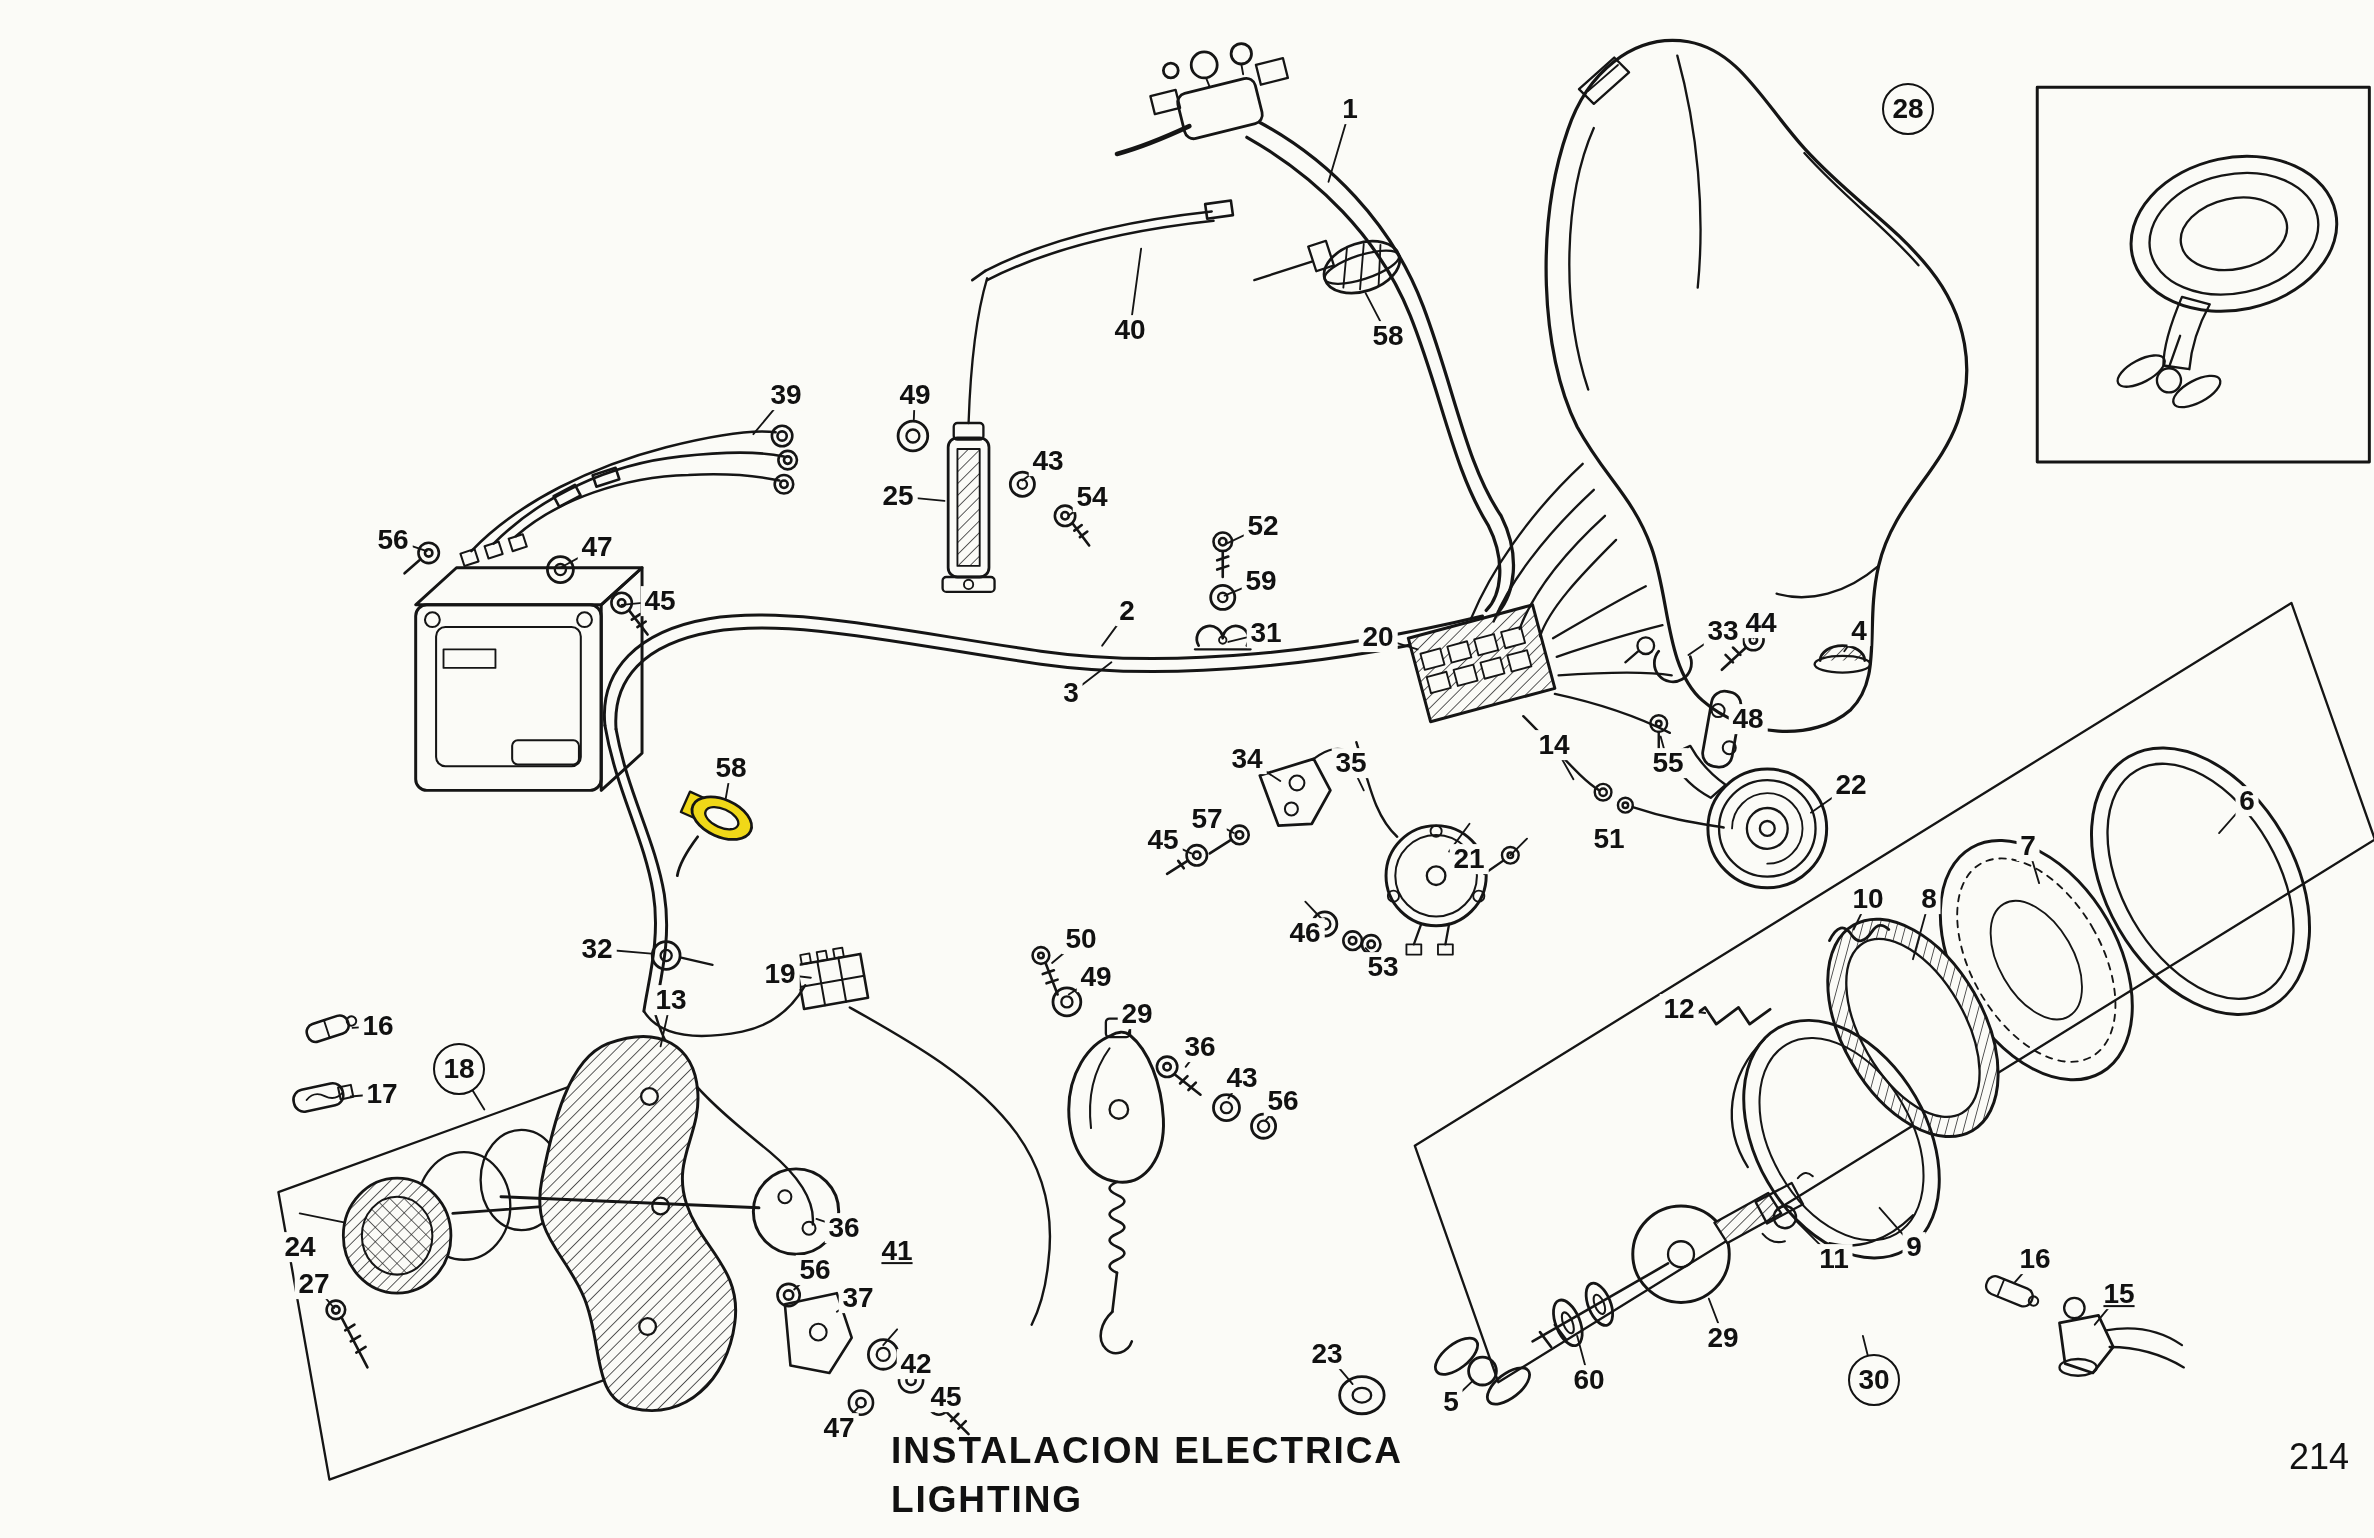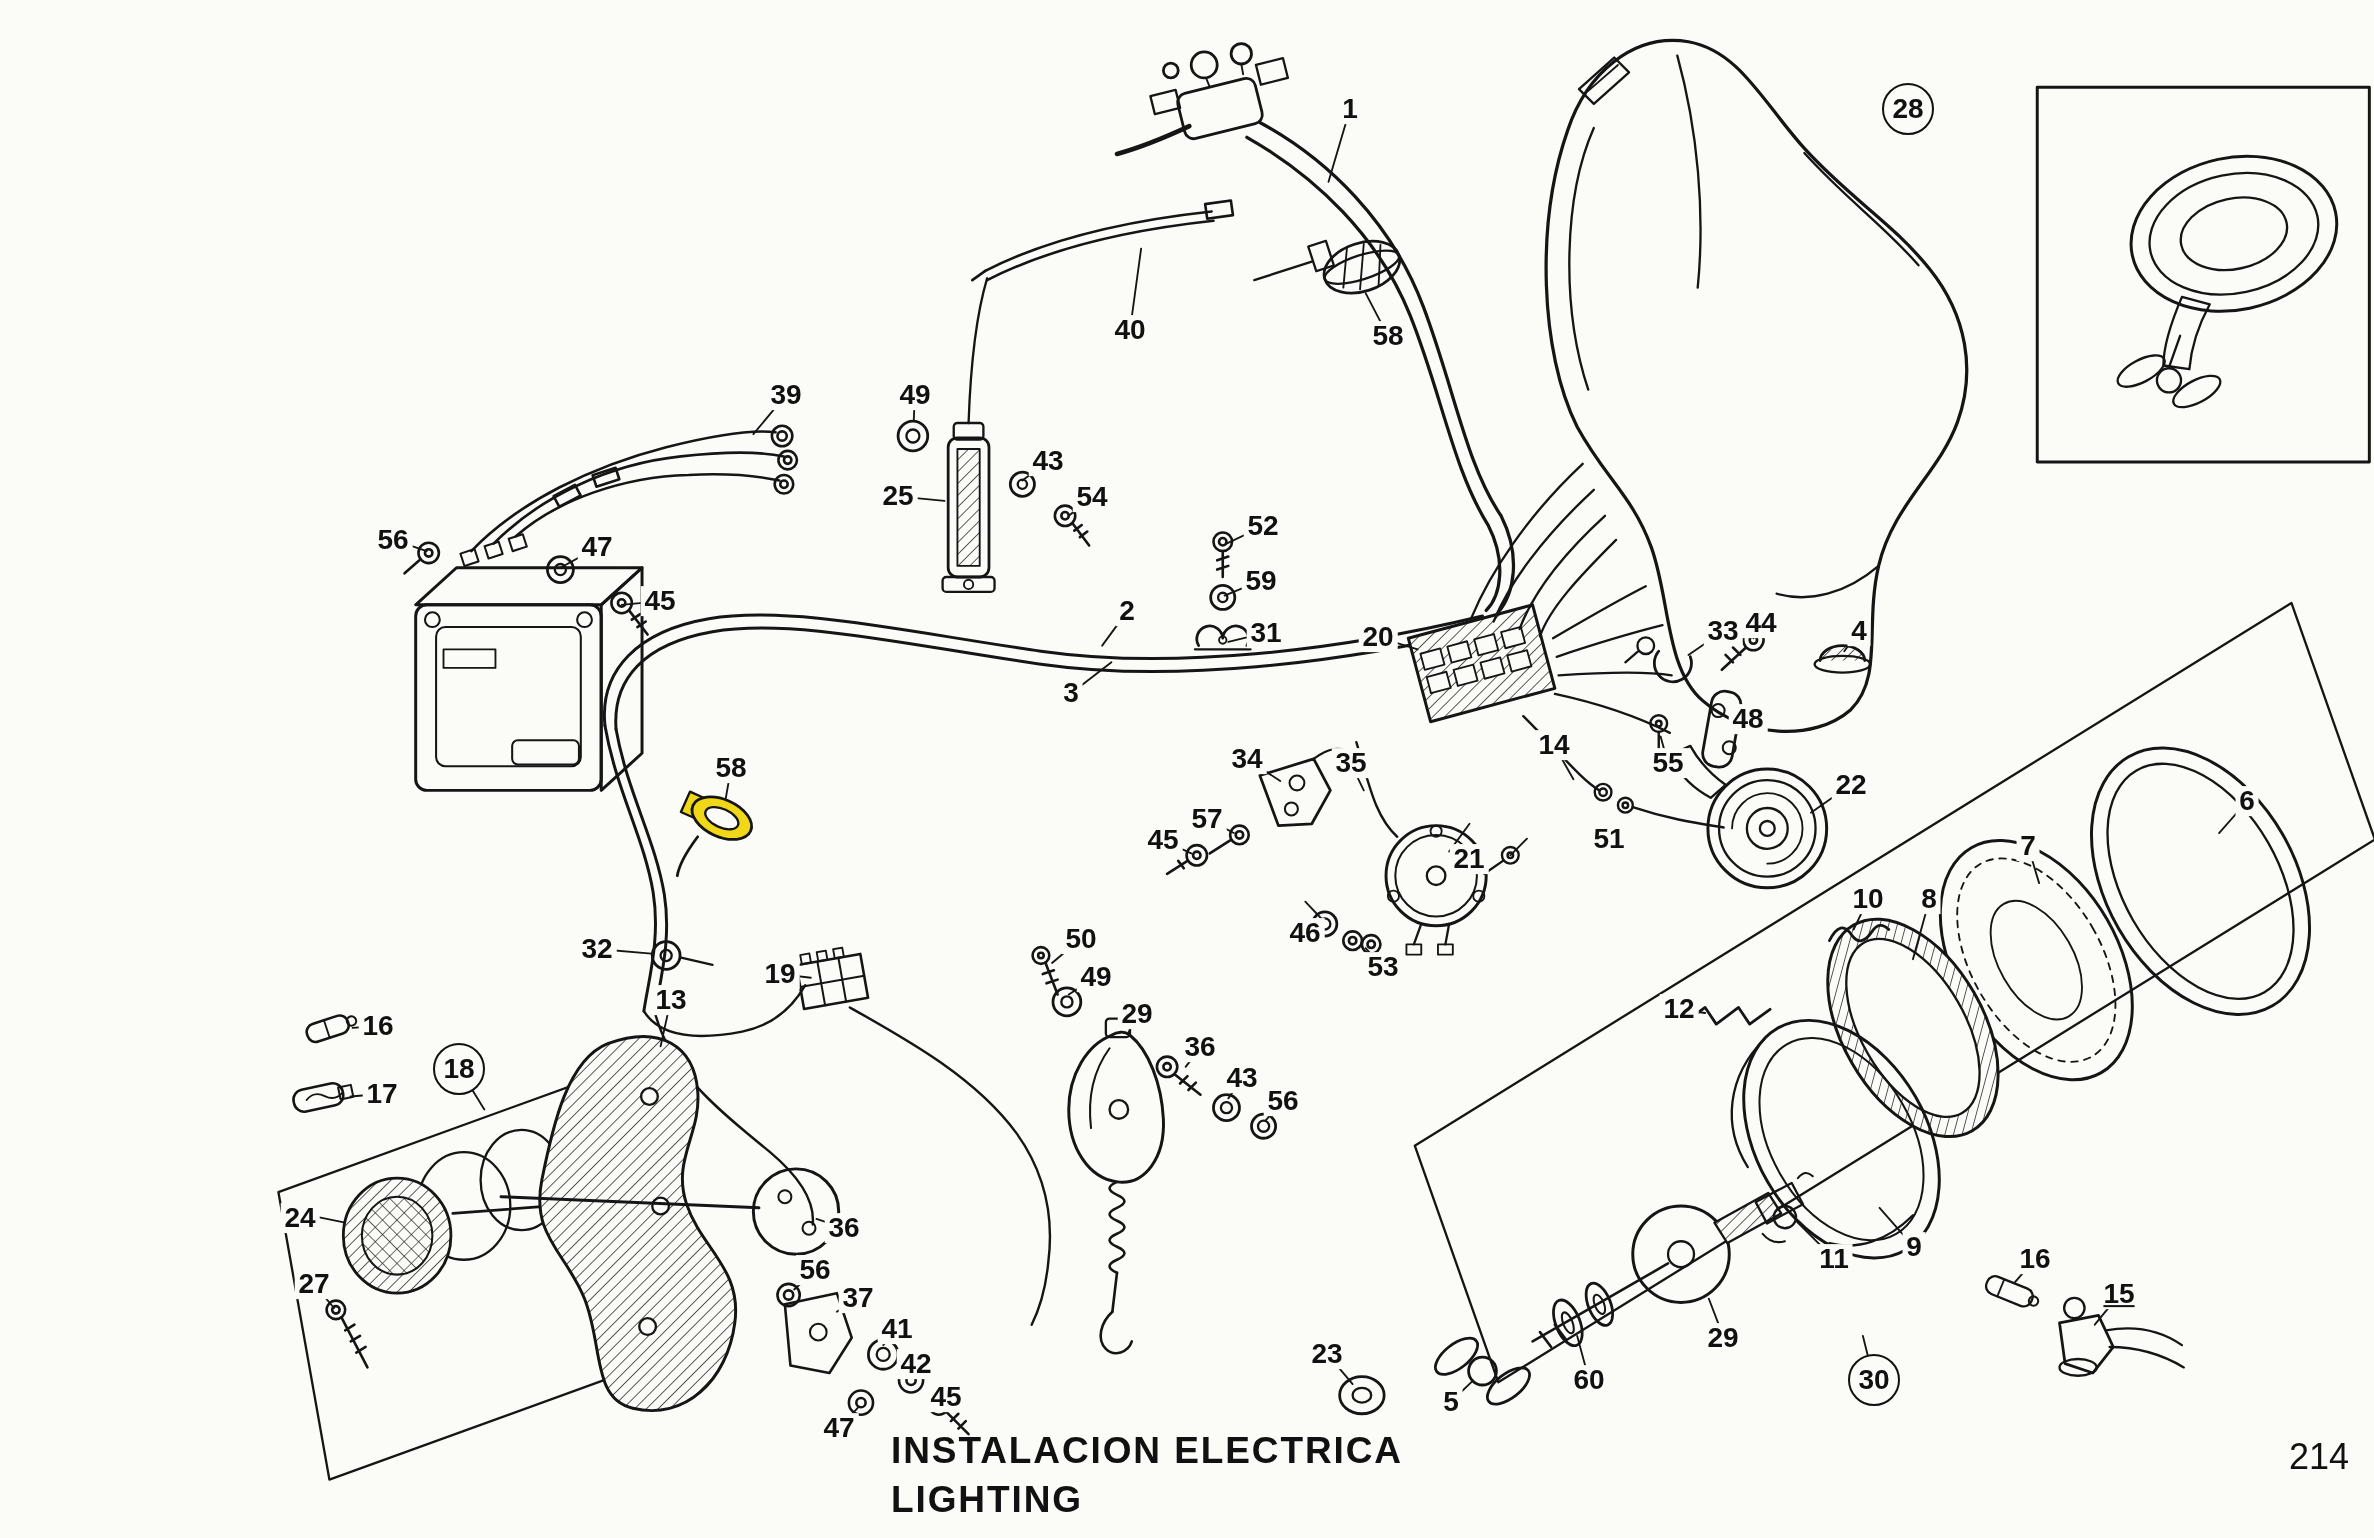--- a/index.html
+++ b/index.html
@@ -589,26 +589,26 @@
       <div class="part-label" style="left: 1081px; top: 939px;">50</div>
       <div class="part-label" style="left: 1096px; top: 977px;">49</div>
       <div class="part-label" style="left: 1137px; top: 1014px;">29</div>
       <div class="part-label" style="left: 1200px; top: 1047px;">36</div>
       <div class="part-label" style="left: 1242px; top: 1078px;">43</div>
       <div class="part-label" style="left: 1283px; top: 1101px;">56</div>
       <div class="part-label" style="left: 671px; top: 1000px;">13</div>
       <div class="part-label" style="left: 378px; top: 1026px;">16</div>
       <div class="part-label" style="left: 382px; top: 1094px;">17</div>
       <div class="part-label circled" style="left: 459px; top: 1069px;">18</div>
-      <div class="part-label" style="left: 300px; top: 1218px;">24</div>
+      <div class="part-label" style="left: 300px; top: 1247px;">24</div>
       <div class="part-label" style="left: 314px; top: 1284px;">27</div>
       <div class="part-label" style="left: 844px; top: 1228px;">36</div>
       <div class="part-label" style="left: 815px; top: 1270px;">56</div>
       <div class="part-label" style="left: 858px; top: 1298px;">37</div>
-      <div class="part-label" style="left: 897px; top: 1329px;">41</div>
+      <div class="part-label" style="left: 897px; top: 1251px; text-decoration: underline;">41</div>
       <div class="part-label" style="left: 916px; top: 1364px;">42</div>
       <div class="part-label" style="left: 946px; top: 1397px;">45</div>
       <div class="part-label" style="left: 839px; top: 1428px;">47</div>
       <div class="part-label" style="left: 1327px; top: 1354px;">23</div>
       <div class="part-label" style="left: 1451px; top: 1402px;">5</div>
       <div class="part-label" style="left: 1589px; top: 1380px;">60</div>
       <div class="part-label" style="left: 1723px; top: 1338px;">29</div>
       <div class="part-label" style="left: 1834px; top: 1259px;">11</div>
       <div class="part-label" style="left: 1914px; top: 1247px;">9</div>
       <div class="part-label" style="left: 1929px; top: 899px;">8</div>

